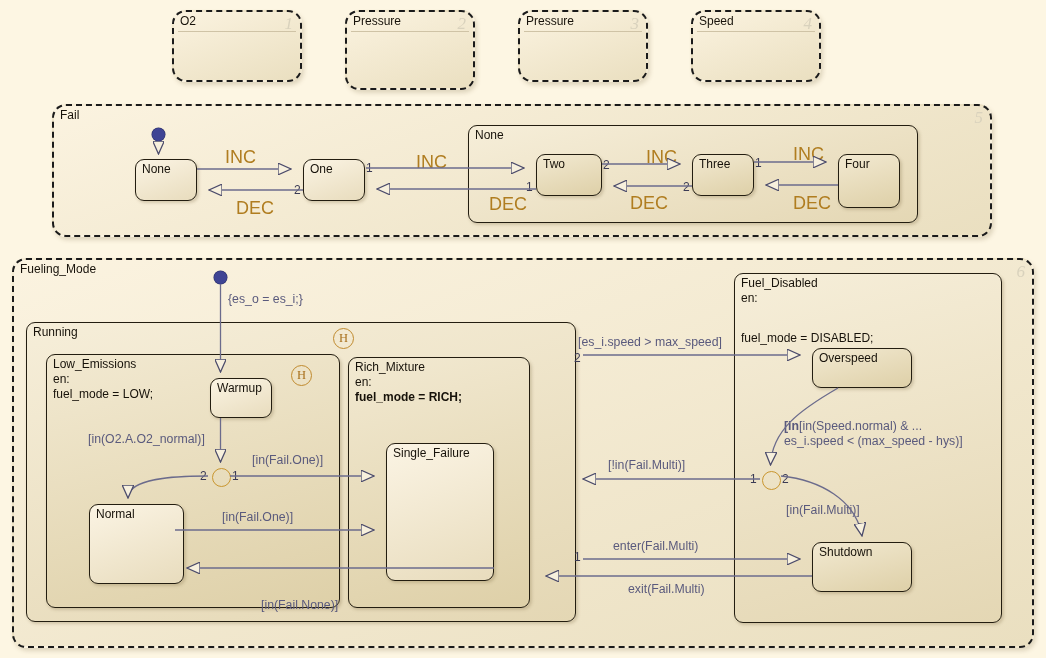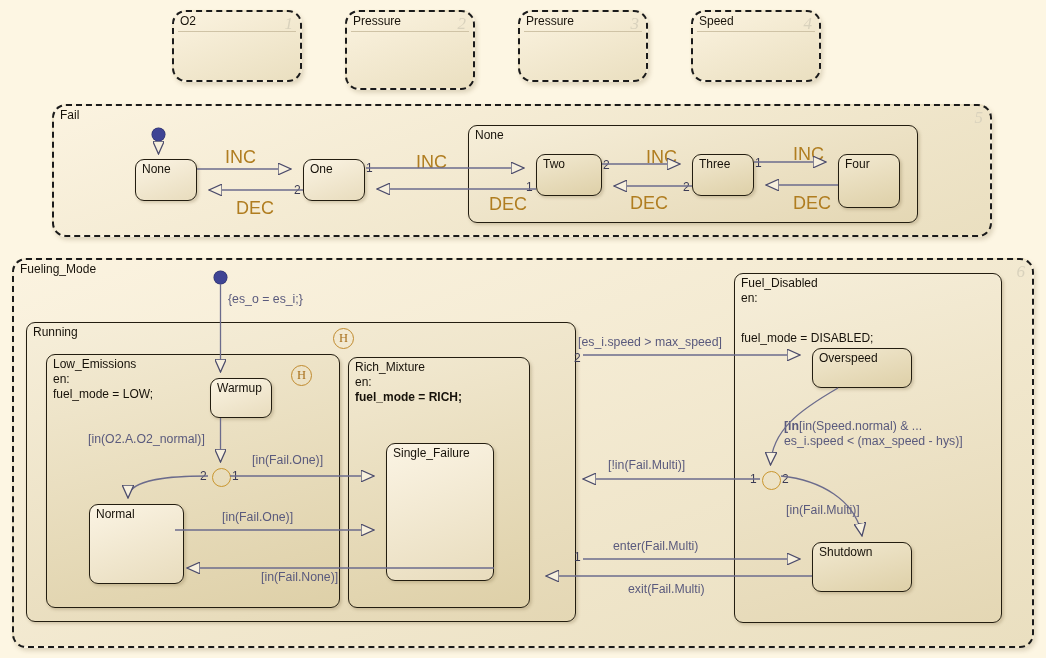--- a/index.html
+++ b/index.html
@@ -191,21 +191,21 @@
   <span class="jnum" style="left:200px;top:469px;">2</span>
   <span class="jnum" style="left:232px;top:469px;">1</span>
 
   <div class="junc" style="left:762px;top:471px;"></div>
   <span class="jnum" style="left:750px;top:472px;">1</span>
   <span class="jnum" style="left:782px;top:472px;">2</span>
 
   <span class="tlbl" style="left:88px;top:432px;text-align:right;">[in(O2.A.O2_normal)]</span>
   <span class="tlbl" style="left:252px;top:453px;">[in(Fail.One)]</span>
   <span class="tlbl" style="left:222px;top:510px;">[in(Fail.One)]</span>
-  <span class="tlbl" style="left:213px;top:570px;padding-left:48px;">[in(Fail.None)]</span>
+  <span class="tlbl" style="left:213px;top:598px;padding-left:48px;">[in(Fail.None)]</span>
 
   <span class="tlbl" style="left:578px;top:335px;">[es_i.speed &gt; max_speed]</span>
   <span class="jnum" style="left:574px;top:351px;">2</span>
 
   <span class="tlbl" style="left:784px;top:419px;"><b>[in</b><span>[in(Speed.normal) &amp; ...</span></span>
   <span class="tlbl" style="left:784px;top:434px;">es_i.speed &lt; (max_speed - hys)]</span>
 
   <span class="tlbl" style="left:608px;top:458px;">[!in(Fail.Multi)]</span>
   <span class="tlbl" style="left:786px;top:503px;">[in(Fail.Multi)]</span>
   <span class="tlbl" style="left:613px;top:539px;">enter(Fail.Multi)</span>

